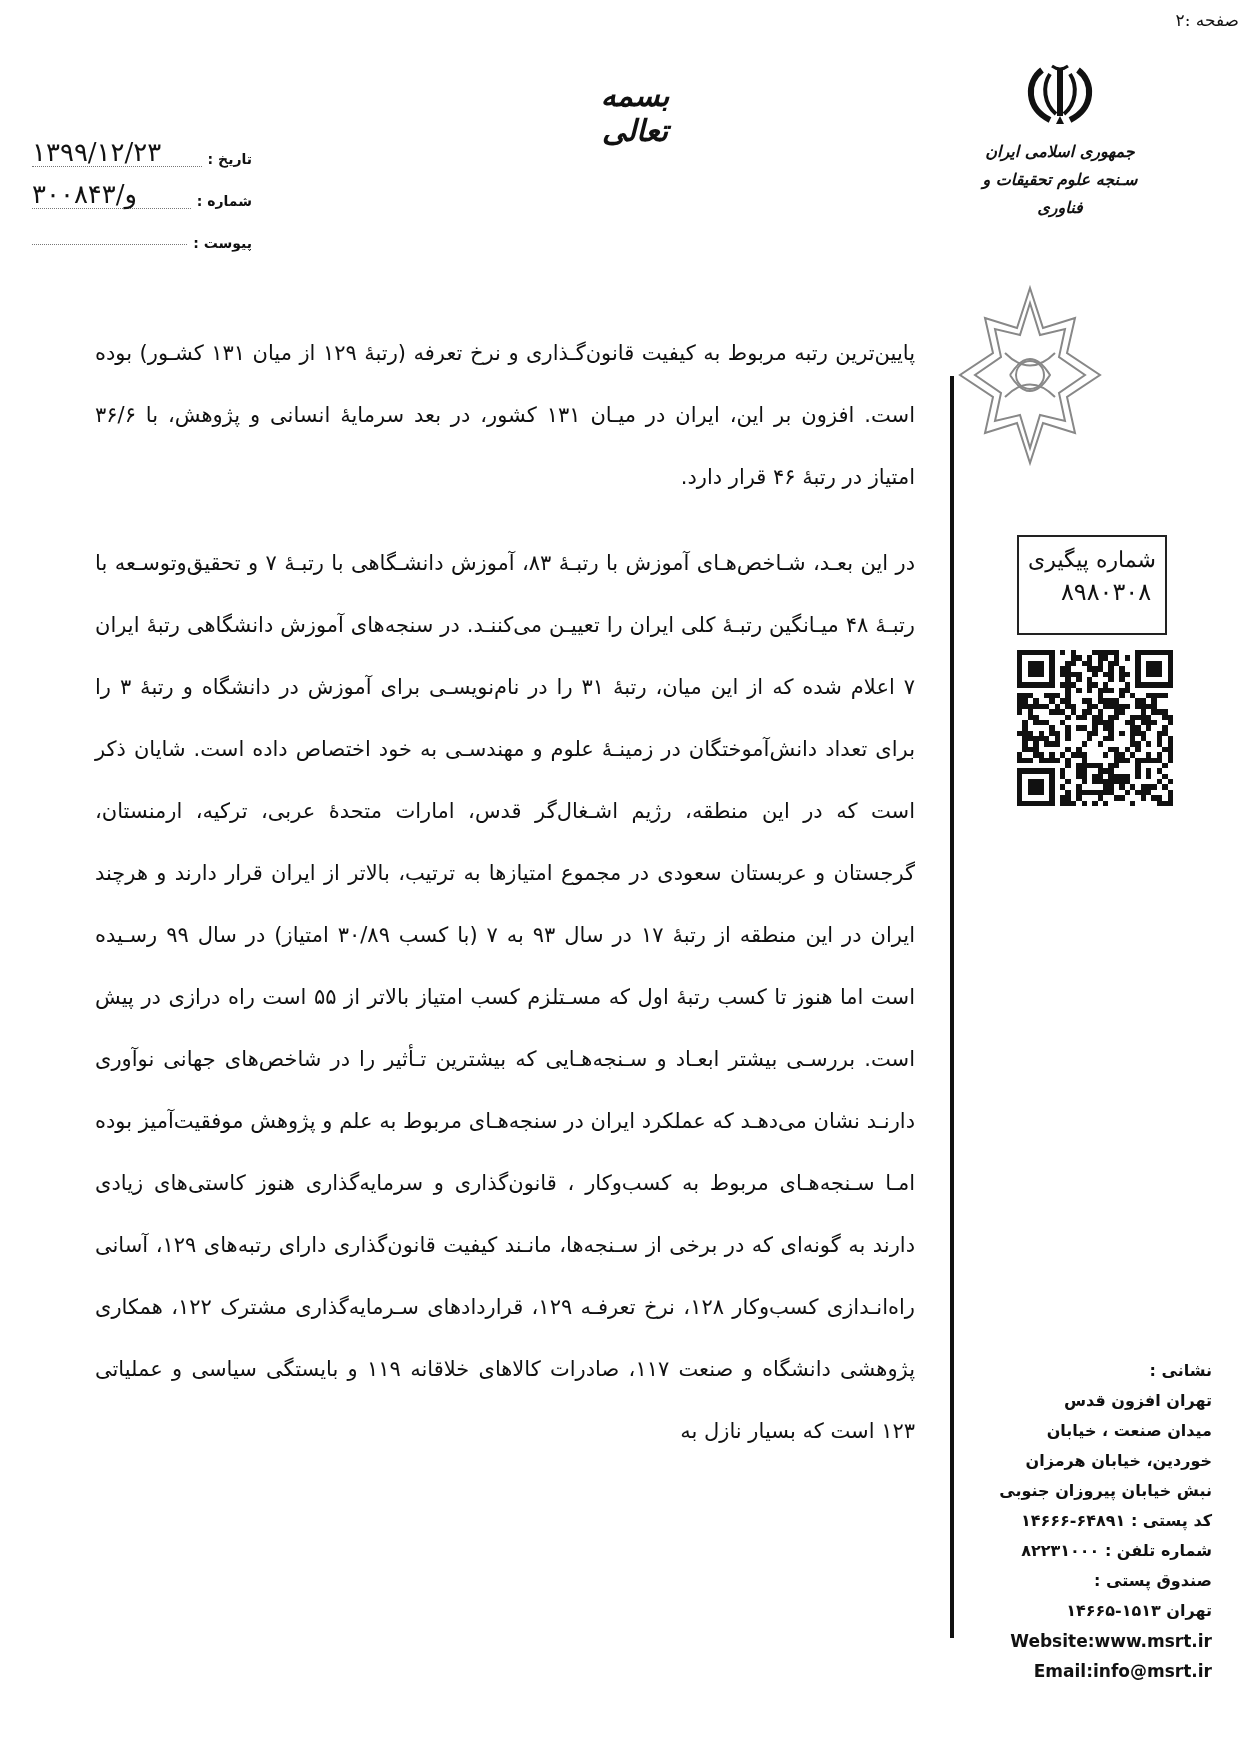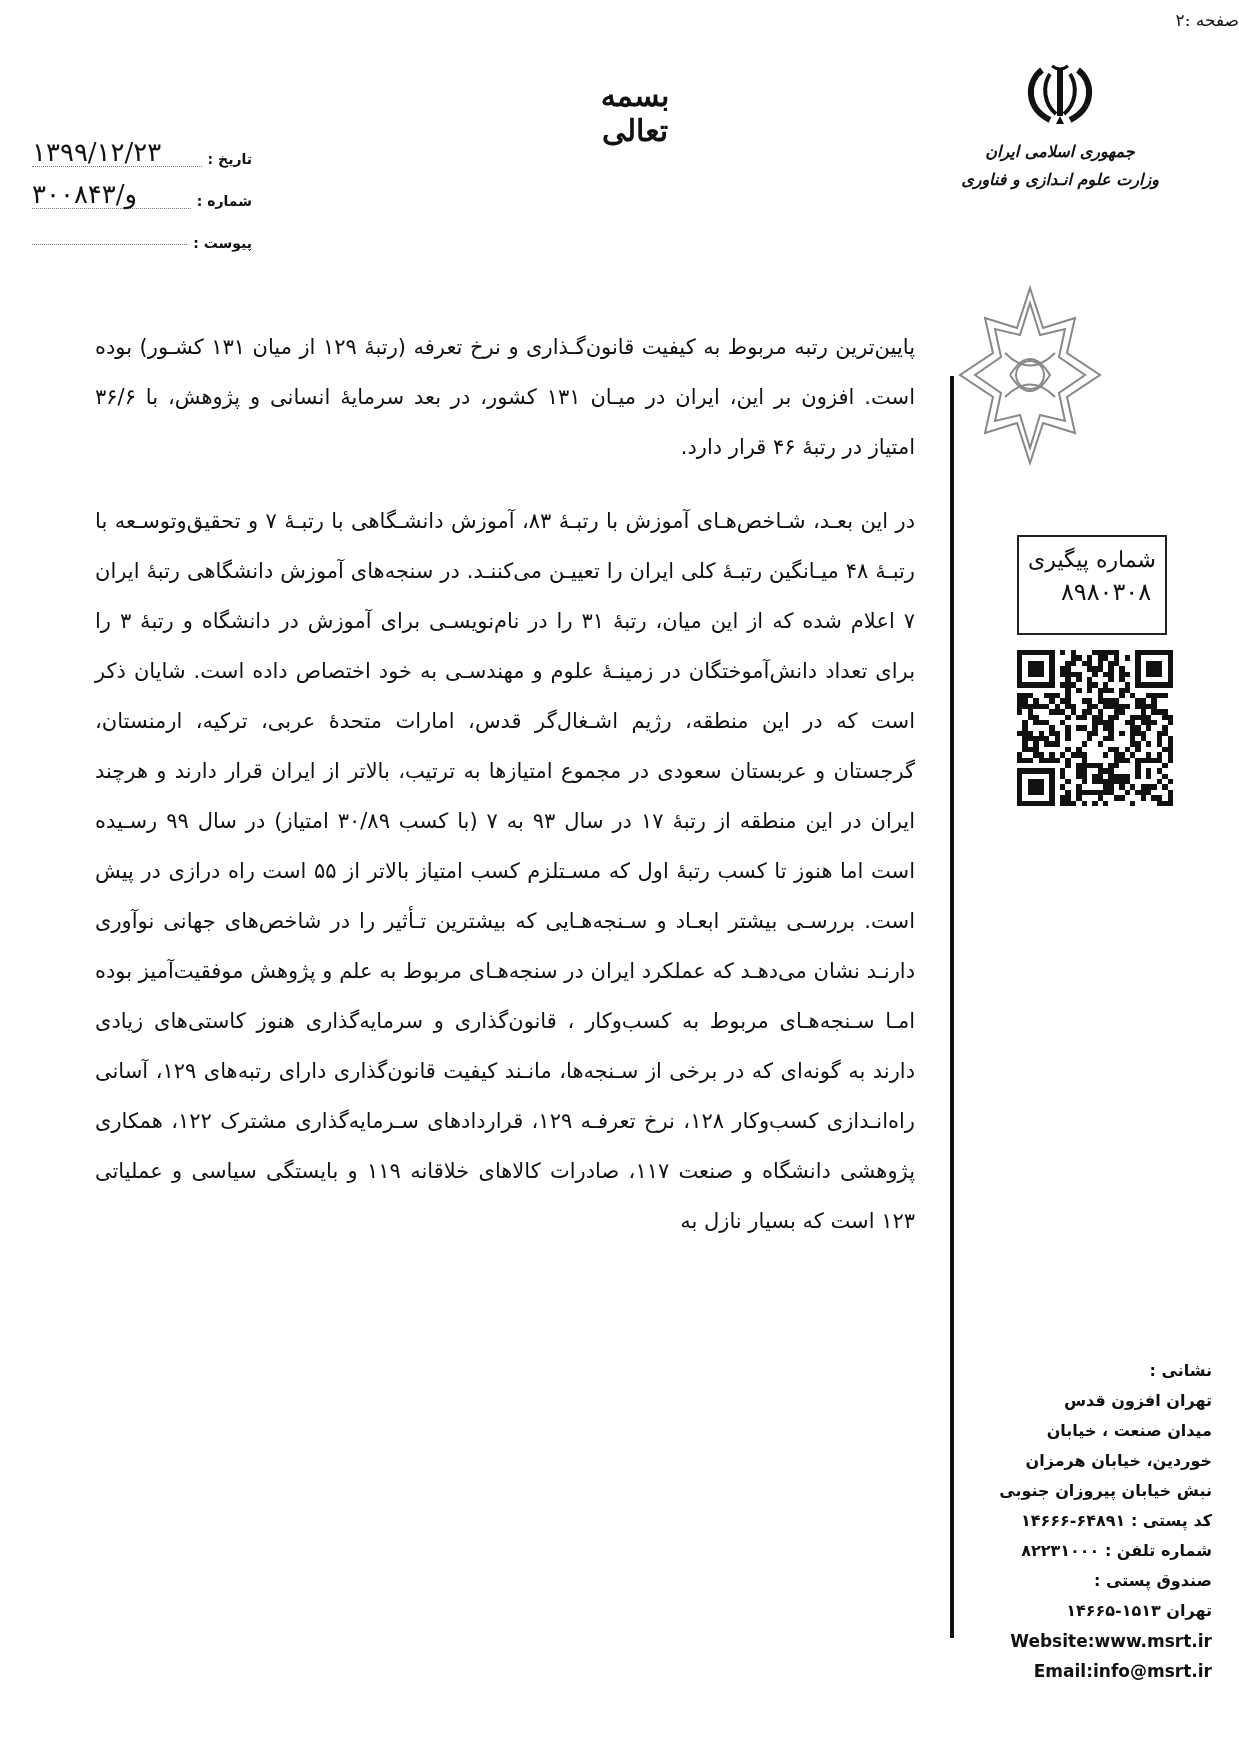--- a/index.html
+++ b/index.html
@@ -6,21 +6,21 @@
   body {
     width: 1239px; height: 1754px; position: relative; overflow: hidden;
     font-family: "DejaVu Sans", sans-serif; color: #111;
   }
   .page-label {
     position: absolute; top: 10px; right: 0; font-size: 17px; direction: rtl;
     font-family: "DejaVu Serif", serif;
   }
   .bismillah {
     position: absolute; top: 78px; left: 580px; width: 110px; text-align: center;
-    font-family: "DejaVu Serif", serif; font-size: 30px; font-weight: bold; 
+    font-family: "DejaVu Serif", serif; font-size: 30px; font-weight: bold; font-style: italic;
     direction: rtl;
   }
   .meta { position: absolute; left: 32px; top: 125px; width: 220px; direction: rtl; }
   .meta-row { display: flex; align-items: flex-end; height: 42px; }
   .meta-label { font-size: 14px; font-weight: bold; white-space: nowrap; margin-left: 6px; }
   .meta-value {
     flex: 1; border-bottom: 1px dotted #777; font-size: 26px; letter-spacing: 1px;
     font-family: "DejaVu Serif", serif; text-align: left; direction: ltr; padding-bottom: 0;
     line-height: 28px;
   }
@@ -37,21 +37,21 @@
   }
   .tracking-box {
     position: absolute; left: 1017px; top: 535px; width: 150px; height: 100px;
     border: 2px solid #222; text-align: center; direction: rtl; box-sizing: border-box;
   }
   .tracking-label { font-size: 22px; margin-top: 10px; font-family: "DejaVu Serif", serif; }
   .tracking-number { font-size: 24px; margin-top: 6px; letter-spacing: 3px; font-family: "DejaVu Serif", serif; margin-left: 28px; }
   .qr { position: absolute; left: 1017px; top: 650px; width: 156px; height: 156px; }
   .body-text {
     position: absolute; left: 95px; top: 322px; width: 820px; direction: rtl;
-    font-family: "DejaVu Sans", sans-serif; font-size: 21px; line-height: 50px;
+    font-family: "DejaVu Sans", sans-serif; font-size: 21px; line-height: 62px;
     text-align: justify; text-align-last: right;
   }
   .body-text p { margin: 0 0 24px 0; }
   .address {
     position: absolute; left: 980px; top: 1356px; width: 232px; direction: rtl;
     font-size: 16px; font-weight: bold; line-height: 30px; text-align: right;
   }
   .contact-latin {
     direction: ltr; text-align: right; font-weight: bold; font-size: 17px;
   }
@@ -83,21 +83,21 @@
   <svg class="emblem" viewBox="0 0 80 66">
     <path d="M22 10 C6 22 6 48 30 60" fill="none" stroke="#111" stroke-width="6"></path>
     <path d="M58 10 C74 22 74 48 50 60" fill="none" stroke="#111" stroke-width="6"></path>
     <path d="M30 14 C22 26 24 44 36 54" fill="none" stroke="#111" stroke-width="4"></path>
     <path d="M50 14 C58 26 56 44 44 54" fill="none" stroke="#111" stroke-width="4"></path>
     <rect x="37" y="10" width="6" height="46" fill="#111"></rect>
     <path d="M32 6 Q40 12 48 6" fill="none" stroke="#111" stroke-width="3"></path>
     <path d="M40 56 L36 64 L44 64 Z" fill="#111"></path>
   </svg>
   <div class="org-line">جمهوری اسلامی ایران</div>
-  <div class="org-line">وزارت علوم انـدازی و فناوری</div>
+  <div class="org-line">سـنجه علوم تحقیقات و فناوری</div>
 </div>
 
 <svg class="ornament" viewBox="0 0 150 185">
   <g fill="none" stroke="#888" stroke-width="2">
     <path d="M75 5 L88 45 L120 35 L112 70 L145 92 L112 114 L120 150 L88 140 L75 180 L62 140 L30 150 L38 114 L5 92 L38 70 L30 35 L62 45 Z"></path>
     <path d="M75 20 L85 52 L110 46 L104 74 L130 92 L104 110 L110 138 L85 132 L75 165 L65 132 L40 138 L46 110 L20 92 L46 74 L40 46 L65 52 Z"></path>
     <circle cx="75" cy="92" r="14"></circle>
     <path d="M50 70 Q75 95 100 70 M50 114 Q75 89 100 114"></path>
     <path d="M55 92 Q75 60 95 92 Q75 124 55 92"></path>
   </g>

